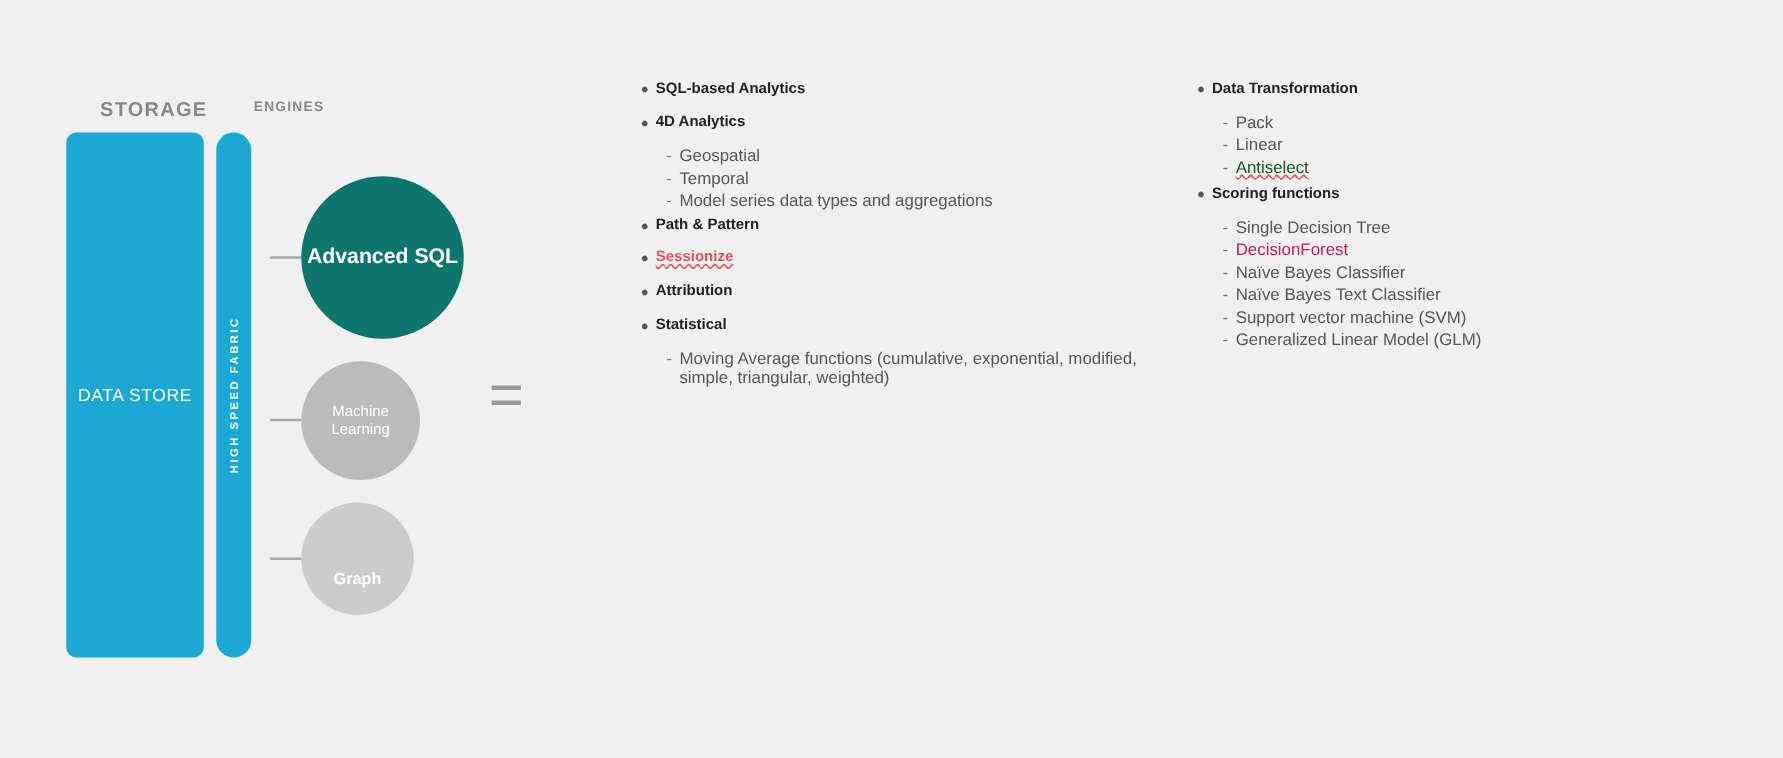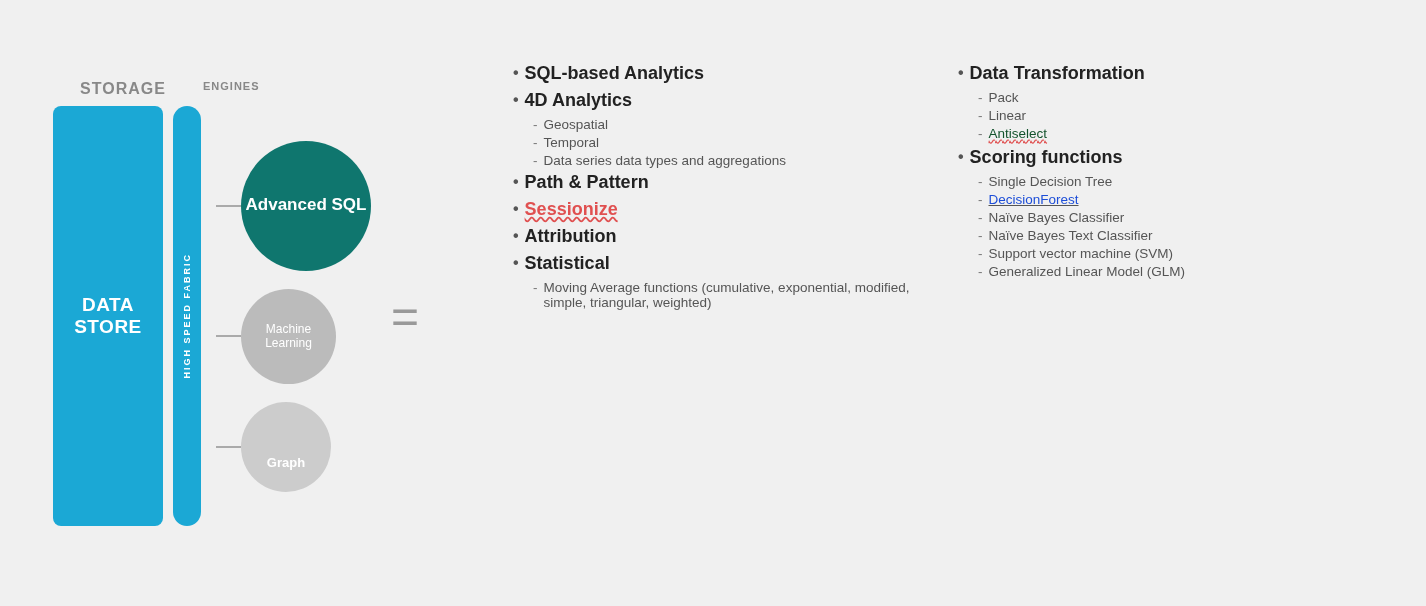--- a/index.html
+++ b/index.html
@@ -67,22 +67,22 @@
       width: 110px;
       height: 420px;
       background: #1ba8d5;
       border-radius: 8px;
       display: flex;
       align-items: center;
       justify-content: center;
     }
     .data-store-text {
       color: white;
-      font-size: 19px;
-      font-weight: bold;
+      font-size: 14px;
+      font-weight: normal;
       text-align: center;
       writing-mode: horizontal-tb;
       letter-spacing: 0.5px;
     }
 
     
     .fabric-strip {
       width: 28px;
       height: 420px;
       background: #1ba8d5;
@@ -243,21 +243,21 @@
       color: #777;
     }
     .underlined {
       text-decoration: underline;
       color: #e05050;
       text-decoration-color: #e05050;
       text-decoration-style: wavy;
     }
     .bold-item-text {
       font-weight: bold;
-      font-size: 18px;
+      font-size: 12px;
     }
   </style>
 </head>
 <body>
 
 <div class="container">
 
   <div class="diagram">
     <div class="labels-row">
       <span class="label-storage">STORAGE</span>
@@ -314,21 +314,21 @@
           <li>
             <span class="dash">-</span>
             <span>Geospatial</span>
           </li>
           <li>
             <span class="dash">-</span>
             <span>Temporal</span>
           </li>
           <li>
             <span class="dash">-</span>
-            <span>Data series data types and aggregations</span>
+            <span>Model series data types and aggregations</span>
           </li>
         </ul>
         <li class="bold-item">
           <span class="bullet">•</span>
           <span class="bold-item-text">Path &amp; Pattern</span>
         </li>
         <li class="bold-item" style="margin-top:4px;">
           <span class="bullet">•</span>
           <span class="bold-item-text"><span class="underlined">Sessionize</span></span>
         </li>
@@ -373,21 +373,21 @@
           <span class="bullet">•</span>
           <span class="bold-item-text">Scoring functions</span>
         </li>
         <ul class="sub-list">
           <li>
             <span class="dash">-</span>
             <span>Single Decision Tree</span>
           </li>
           <li>
             <span class="dash">-</span>
-            <span style="text-decoration: underline; text-decoration-color:#555; color:#1d4ed8;">DecisionForest</span>
+            <span style="text-decoration-color:#555; color:#be185d;">DecisionForest</span>
           </li>
           <li>
             <span class="dash">-</span>
             <span>Naïve Bayes Classifier</span>
           </li>
           <li>
             <span class="dash">-</span>
             <span>Naïve Bayes Text Classifier</span>
           </li>
           <li>

